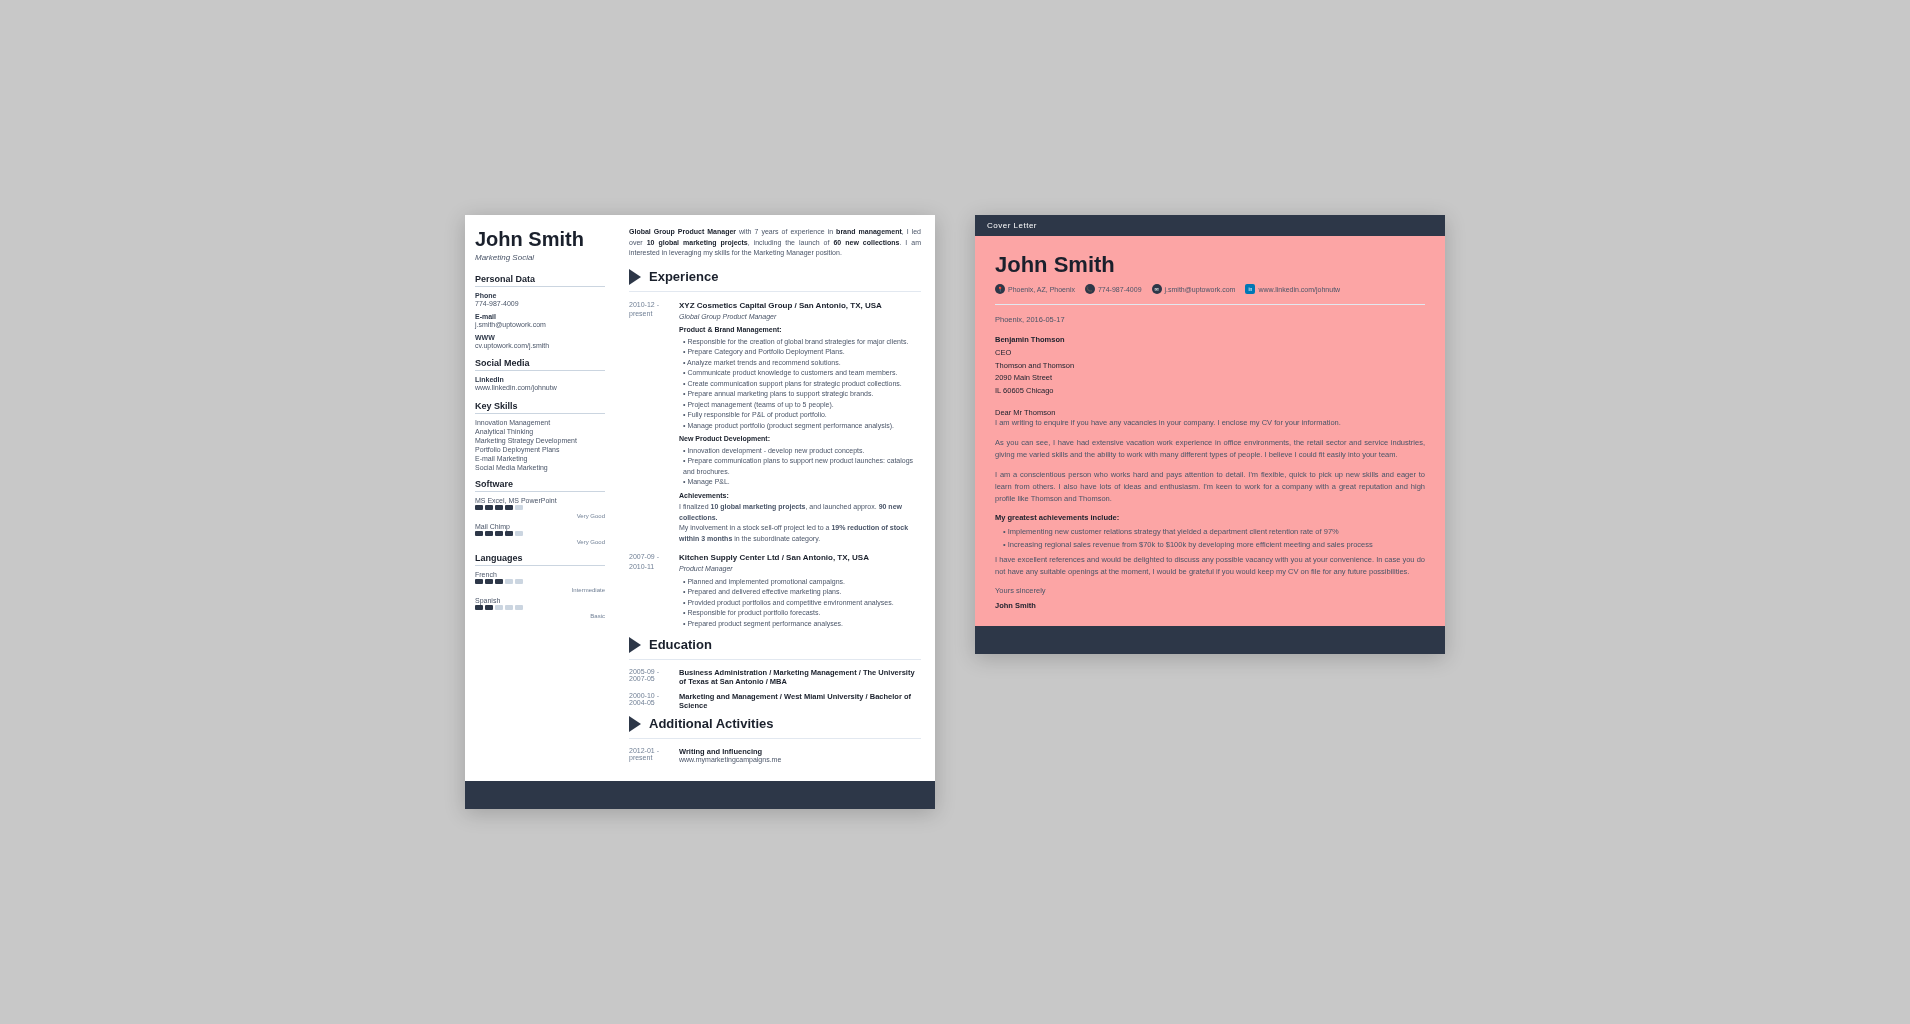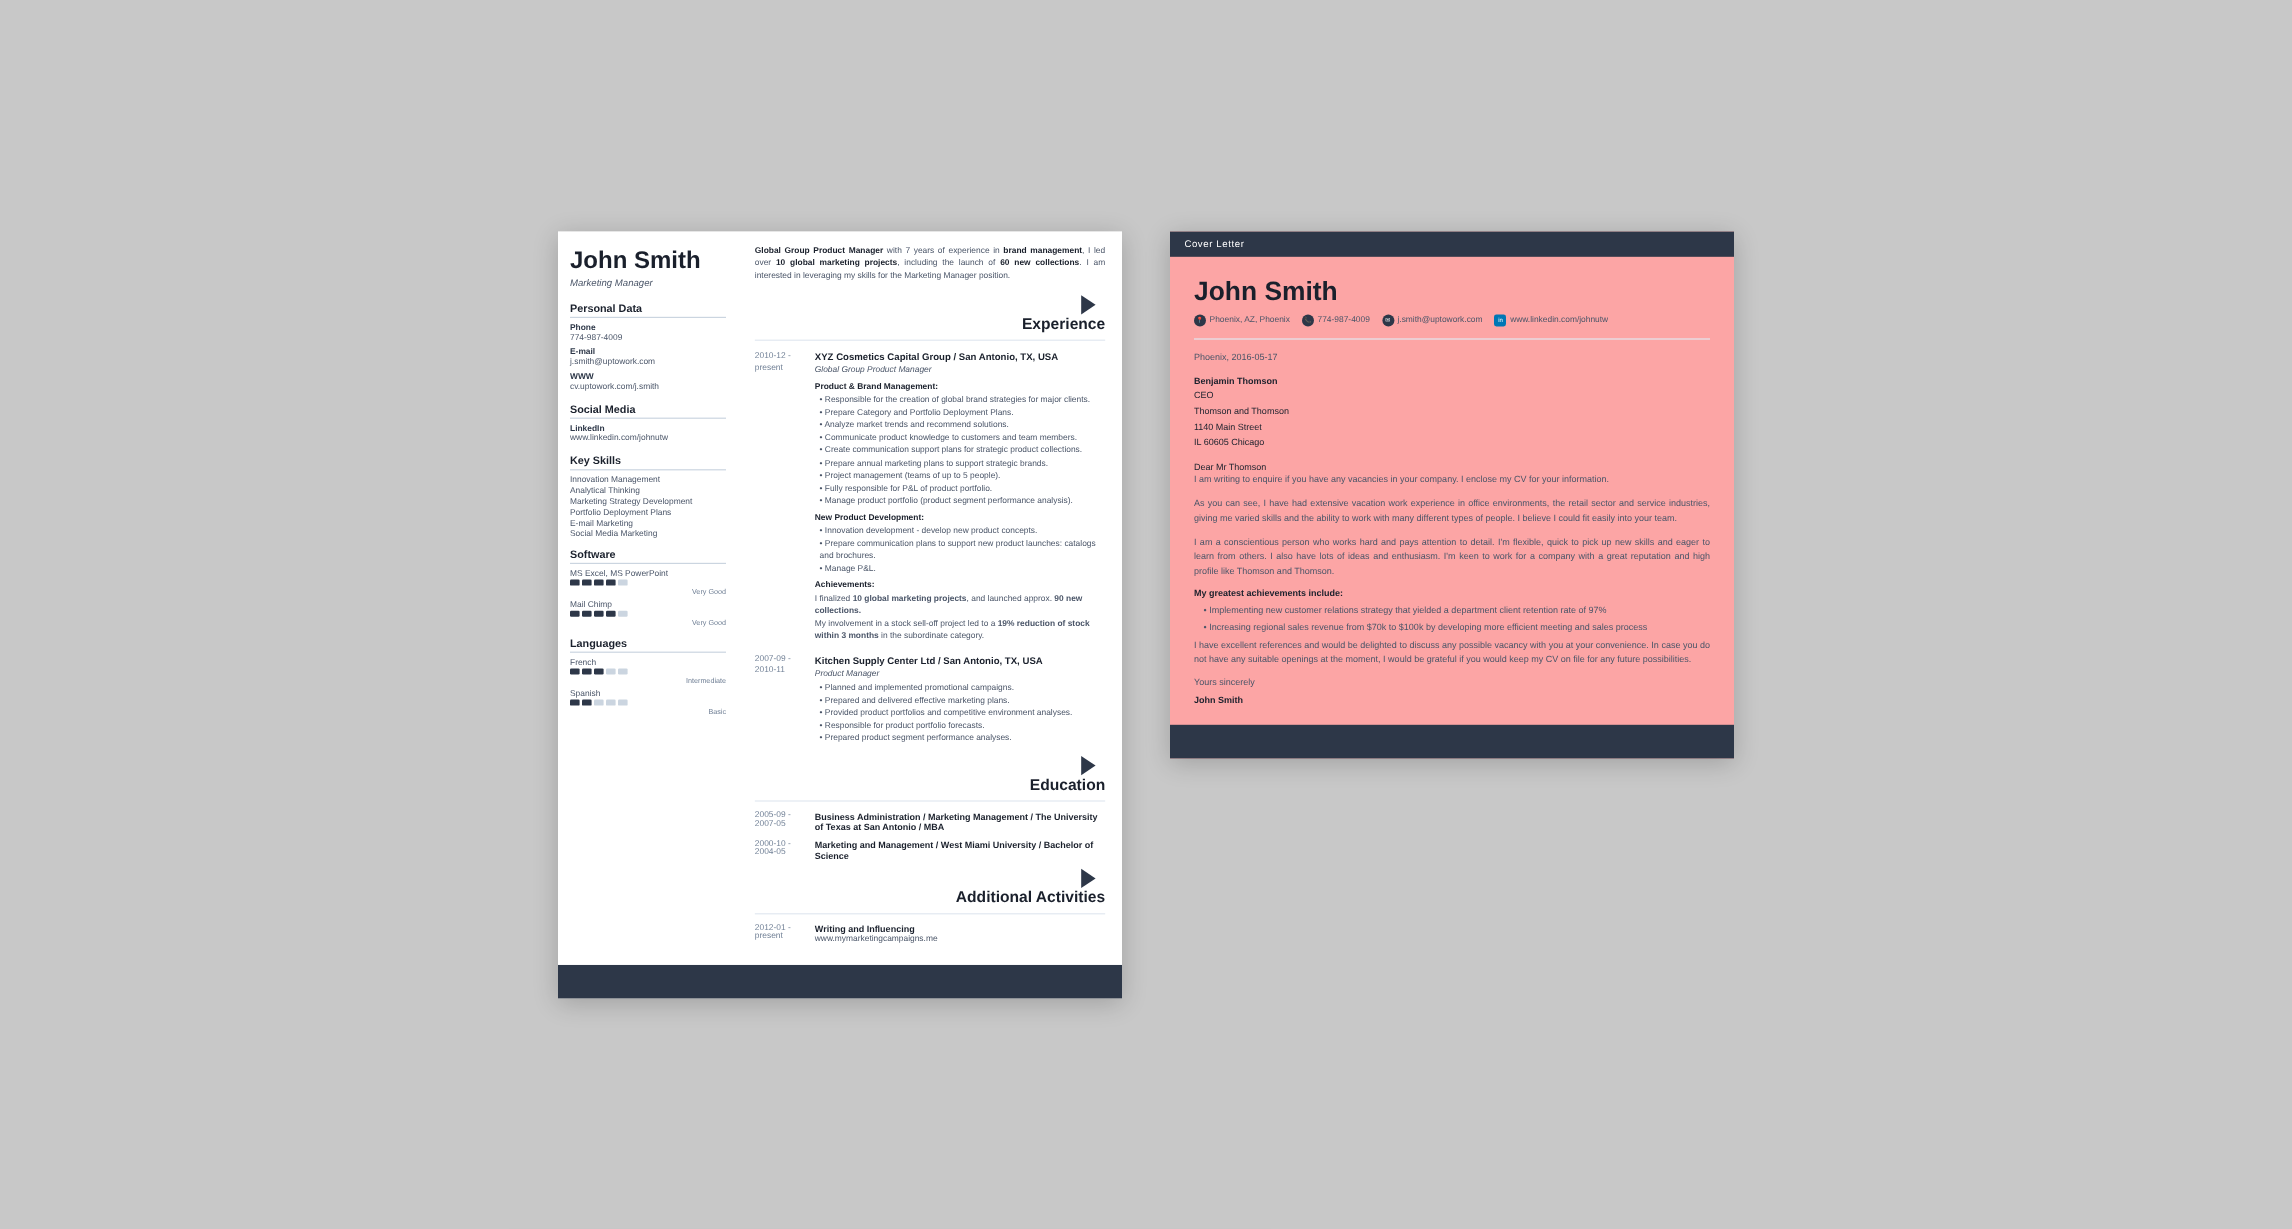--- a/index.html
+++ b/index.html
@@ -119,23 +119,22 @@
     .cv-summary {
       font-size: 7px;
       color: #4a5568;
       line-height: 1.5;
       margin-bottom: 10px;
       text-align: justify;
     }
     .cv-summary b { color: #1a202c; }
     .section-header {
       display: flex;
-      align-items: flex-end;
+      align-items: flex-start;
       margin-bottom: 6px;
-      flex-direction: column;
     }
     .section-arrow {
       width: 0;
       height: 0;
       border-top: 8px solid transparent;
       border-bottom: 8px solid transparent;
       border-left: 12px solid #2d3748;
       margin-right: 8px;
       flex-shrink: 0;
     }
@@ -331,21 +330,21 @@
 </head>
 <body>
 
 <div class="documents-container">
 
   <div class="cv-document">
     <div class="cv-body">
 
       <div class="cv-sidebar">
         <div class="cv-name">John Smith</div>
-        <div class="cv-title">Marketing Manager</div>
+        <div class="cv-title">Marketing Social</div>
 
         <div class="sidebar-section-title">Personal Data</div>
         <div class="sidebar-label">Phone</div>
         <div class="sidebar-value">774-987-4009</div>
         <div class="sidebar-label">E-mail</div>
         <div class="sidebar-value">j.smith@uptowork.com</div>
         <div class="sidebar-label">WWW</div>
         <div class="sidebar-value">cv.uptowork.com/j.smith</div>
 
         <div class="sidebar-section-title">Social Media</div>
@@ -514,21 +513,21 @@
           <div class="contact-icon" style="background:#0077b5;border-radius:2px;">in</div>
           <span>www.linkedin.com/johnutw</span>
         </div>
       </div>
       <hr class="cl-divider">
       <div class="cl-date">Phoenix, 2016-05-17</div>
       <div class="cl-recipient">
         <b>Benjamin Thomson</b><br>
         <span>CEO</span><br>
         <span>Thomson and Thomson</span><br>
-        <span>1140 Main Street</span><br>
+        <span>2090 Main Street</span><br>
         <span>IL 60605 Chicago</span>
       </div>
       <div class="cl-greeting">Dear Mr Thomson</div>
       <div class="cl-paragraph">
         I am writing to enquire if you have any vacancies in your company. I enclose my CV for your information.
       </div>
       <div class="cl-paragraph">
         As you can see, I have had extensive vacation work experience in office environments, the retail sector and service industries, giving me varied skills and the ability to work with many different types of people. I believe I could fit easily into your team.
       </div>
       <div class="cl-paragraph">

